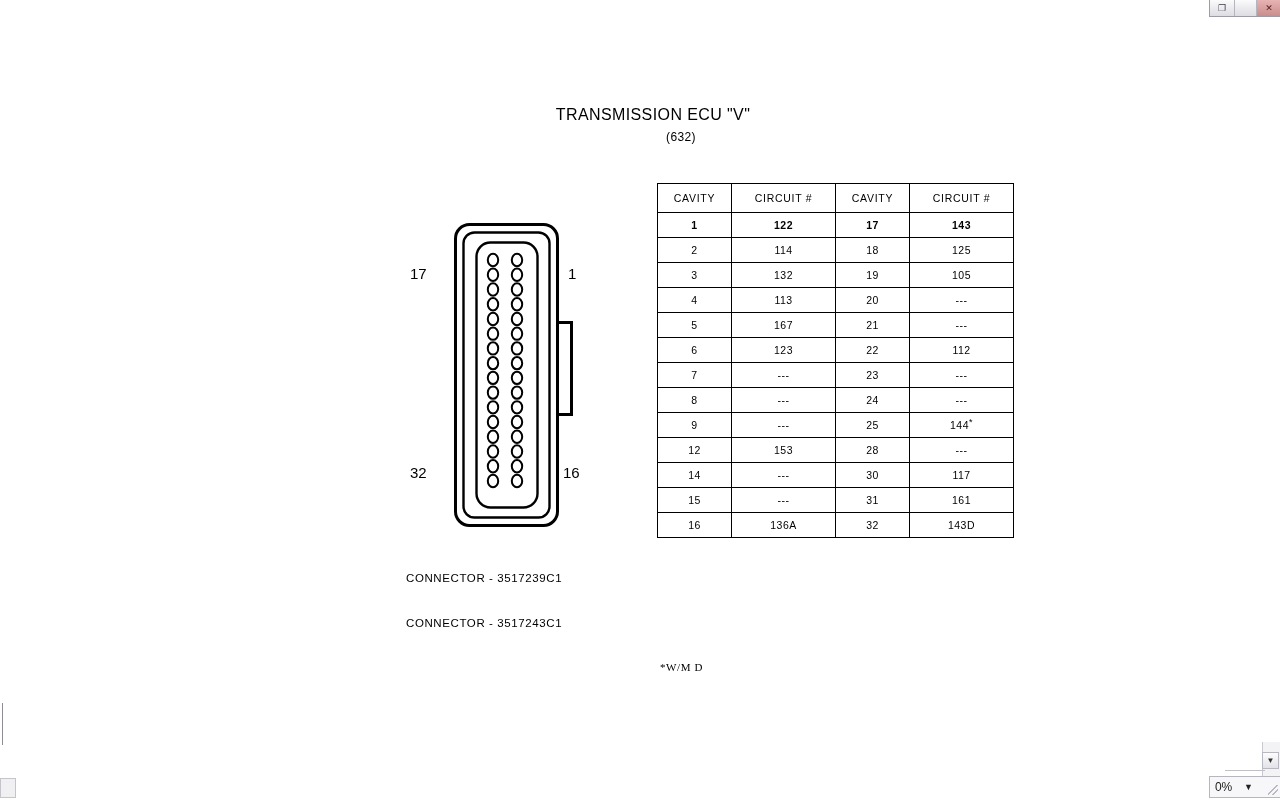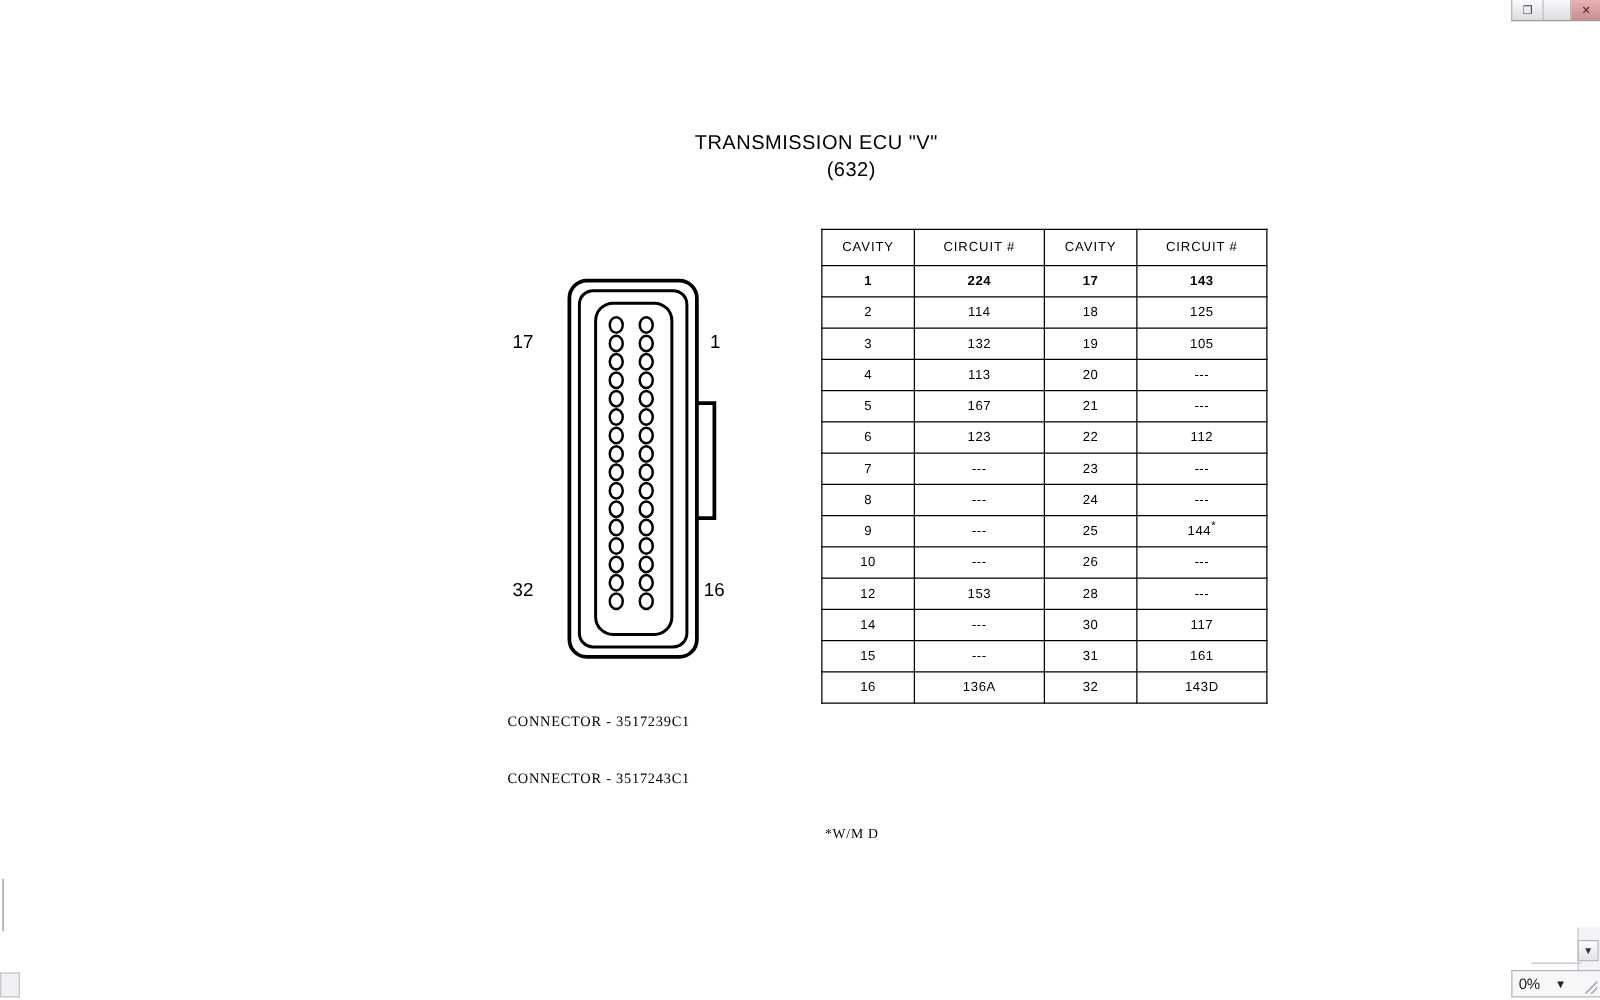--- a/index.html
+++ b/index.html
@@ -148,21 +148,21 @@
     text-align: center;
     pointer-events: none;
   }
   #doc-title {
     font-size: 16px;
     letter-spacing: 0.4px;
     line-height: 22px;
     white-space: pre;
   }
   #doc-subtitle {
-    font-size: 16px;
+    font-size: 12px;
     letter-spacing: 0.4px;
     line-height: 22px;
   }
   
   #doc-title   { margin-left: 26px; }
   #doc-subtitle{ margin-left: 82px; }
 
   
   #connector-drawing {
     position: absolute;
@@ -184,21 +184,20 @@
 
   
   #part-numbers {
     position: absolute;
     left: 406px;
     top: 541px;
     font-size: 11.5px;
     line-height: 15px;
     letter-spacing: 0.6px;
     white-space: pre;
-    font-family: Liberation Serif, serif;
   }
 
   
   #pin-table {
     position: absolute;
     left: 657px;
     top: 183px;
     border-collapse: collapse;
     table-layout: fixed;
     width: 357px;
@@ -337,21 +336,21 @@
     <tr>
       <th>CAVITY</th>
       <th>CIRCUIT #</th>
       <th>CAVITY</th>
       <th>CIRCUIT #</th>
     </tr>
   </thead>
   <tbody id="pin-table-body">
       <tr class="first-row">
         <td>1</td>
-        <td>224</td>
+        <td>122</td>
         <td>17</td>
         <td>143</td>
       </tr>
       <tr>
         <td>2</td>
         <td>114</td>
         <td>18</td>
         <td>125</td>
       </tr>
       <tr>
@@ -390,26 +389,20 @@
         <td>24</td>
         <td>---</td>
       </tr>
       <tr>
         <td>9</td>
         <td>---</td>
         <td>25</td>
         <td>144<span class="sup-ast">*</span></td>
       </tr>
       <tr>
-        <td>10</td>
-        <td>---</td>
-        <td>26</td>
-        <td>---</td>
-      </tr>
-      <tr>
         <td>12</td>
         <td>153</td>
         <td>28</td>
         <td>---</td>
       </tr>
       <tr>
         <td>14</td>
         <td>---</td>
         <td>30</td>
         <td>117</td>

